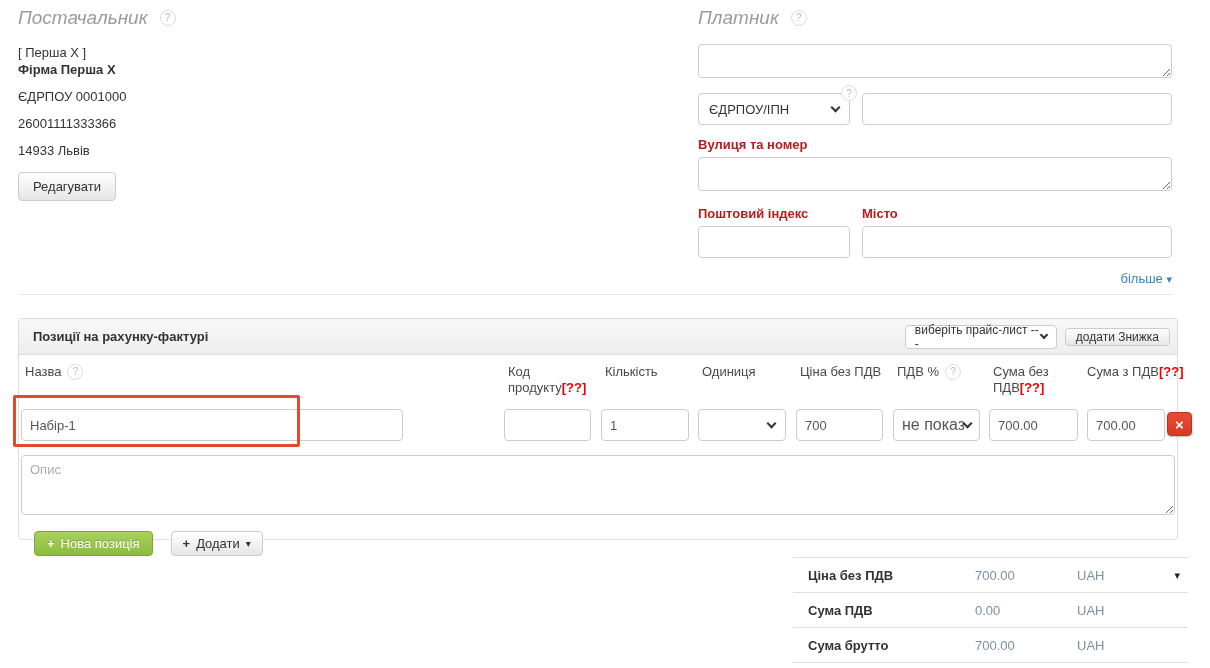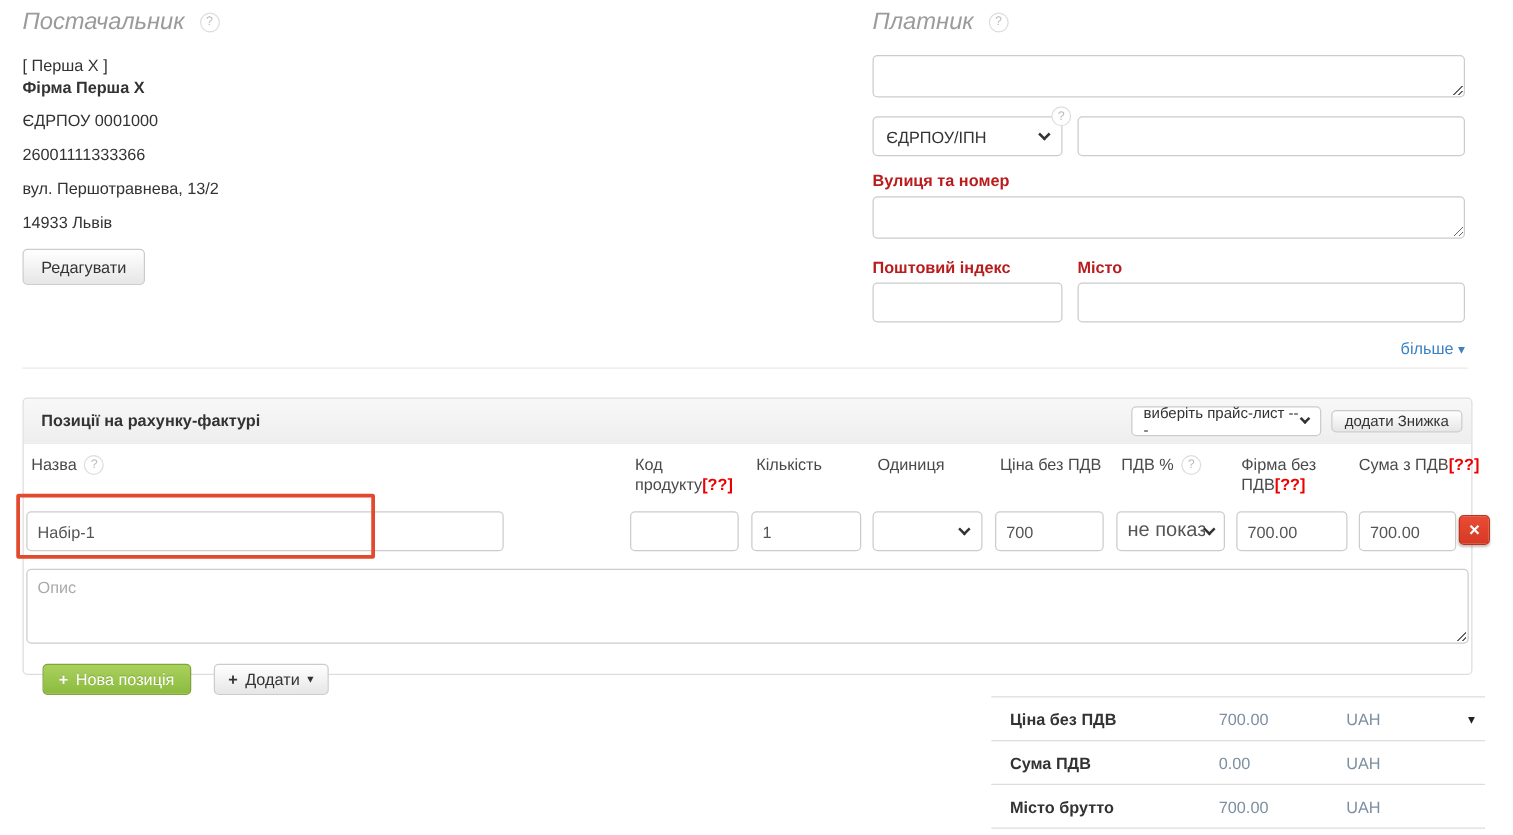--- a/index.html
+++ b/index.html
@@ -119,21 +119,20 @@
     <div class="section-title">
       <span>Постачальник</span>
       <span class="help-badge">?</span>
     </div>
     <div class="sup-pair">
       <div>[ Перша Х ]</div>
       <div class="sup-company">Фірма Перша Х</div>
     </div>
     <div class="sup-line">ЄДРПОУ 0001000</div>
     <div class="sup-line">26001111333366</div>
-    <div class="sup-line">вул. Першотравнева, 13/2</div>
     <div class="sup-line">14933 Львів</div>
     <button class="btn btn-edit">Редагувати</button>
   </div>
 
   <div class="payer">
     <div class="section-title">
       <span>Платник</span>
       <span class="help-badge">?</span>
     </div>
     <textarea class="field" style=""></textarea>
@@ -185,21 +184,21 @@
         <span>Код продукту</span><span class="red">[??]</span>
       </div>
       <div class="col-head h-qty">Кількість</div>
       <div class="col-head h-unit">Одиниця</div>
       <div class="col-head h-price">Ціна без ПДВ</div>
       <div class="col-head h-vat head-flex">
         <span>ПДВ %</span>
         <span class="help-badge">?</span>
       </div>
       <div class="col-head h-sumnet">
-        <span>Фірма без ПДВ</span><span class="red">[??]</span>
+        <span>Сума без ПДВ</span><span class="red">[??]</span>
       </div>
       <div class="col-head h-sumgross">
         <span>Сума з ПДВ</span><span class="red">[??]</span>
       </div>
 
       <input class="cell-input c-name" value="Набір-1" style="">
       <input class="cell-input c-code" value="" style="">
       <input class="cell-input c-qty" value="1" style="">
       <div class="sel sel-unit">
         <span class="label"></span>
@@ -242,19 +241,19 @@
       <span class="t-value">700.00</span>
       <span class="t-currency">UAH</span>
       <span class="t-caret">▾</span>
     </div>
     <div class="t-row">
       <span class="t-label">Сума ПДВ</span>
       <span class="t-value">0.00</span>
       <span class="t-currency">UAH</span>
     </div>
     <div class="t-row">
-      <span class="t-label">Місто брутто</span>
+      <span class="t-label">Сума брутто</span>
       <span class="t-value">700.00</span>
       <span class="t-currency">UAH</span>
     </div>
   </div>
 
 </div>
 
 </body></html>

